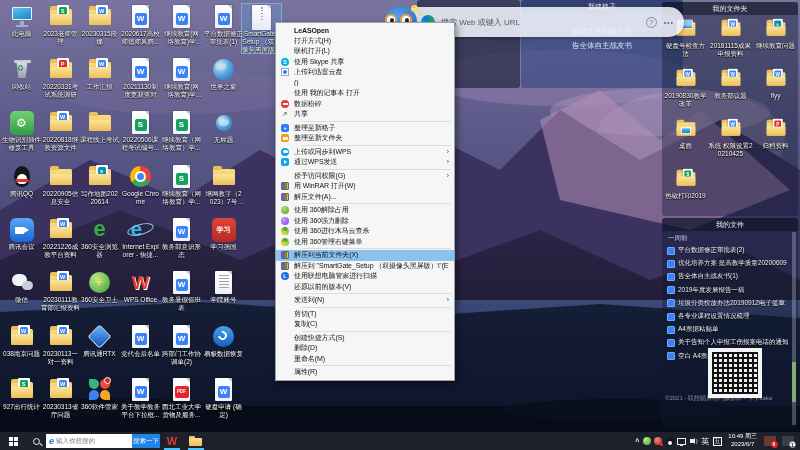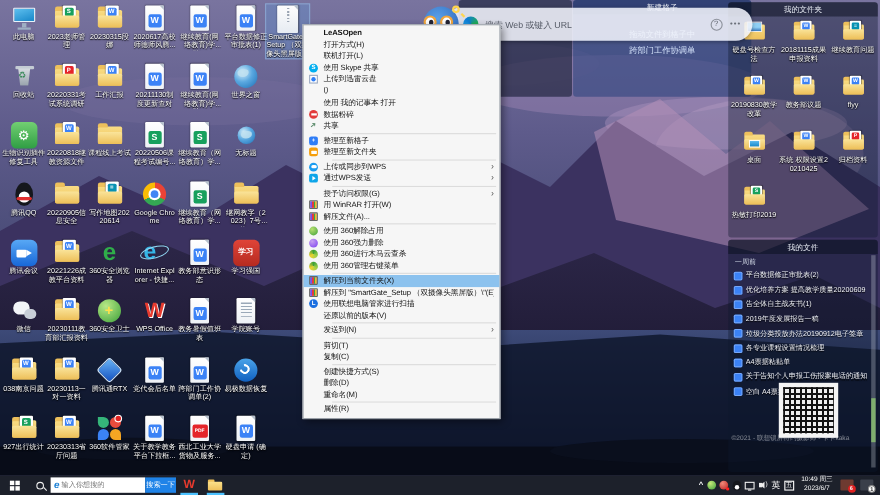--- a/index.html
+++ b/index.html
@@ -589,21 +589,21 @@
         <div class="dt-label">SmartGate_Setup （双摄像头黑屏版）</div>
       </div>
     </div>
 
   <div class="fence fence-a"></div>
 
   <div class="fence fence-b">
     <div class="fence-title">新建格子</div>
     <div class="fence-hint">
       <div>拖动文件到格子中</div>
-      <div>跨部门工作协调单</div>
+      <div>告全体自主战友书</div>
     </div>
   </div>
 
   <div class="fence fence-c">
     <div class="fence-title">我的文件夹</div>
     <div id="fc-body">
         <div class="fc-item" style="left: 1px; top: 16px;">
           <div class="dt-ico">
             <i class="fold"></i>
             <i class="mimg"></i>

